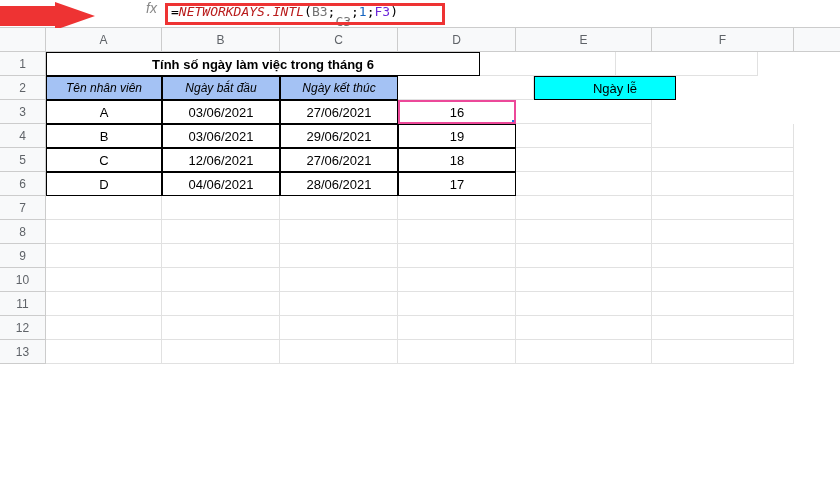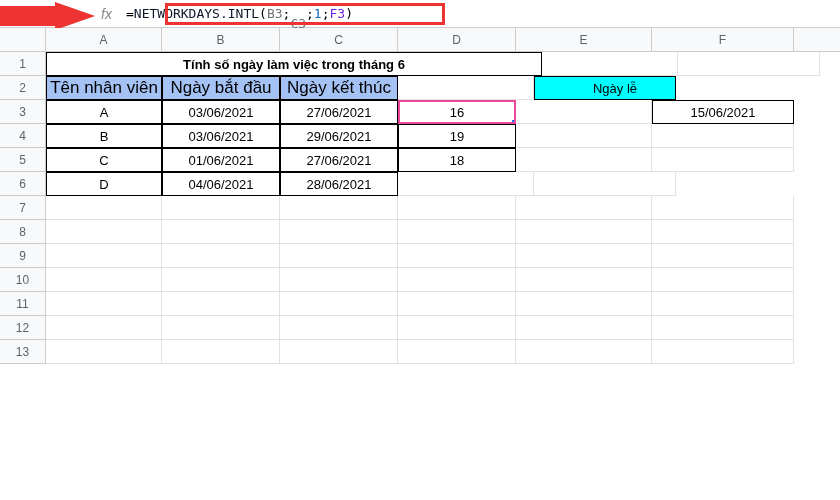--- a/index.html
+++ b/index.html
@@ -1,46 +1,46 @@
 <!DOCTYPE html>
 <html><head>
 <meta charset="utf-8">
 <style>
 * { box-sizing: border-box; margin: 0; padding: 0; }
 body { font-family: Arial, sans-serif; font-size: 13px; background: #fff; width: 840px; height: 500px; overflow: hidden; position: relative; }
 
-.formula-bar { height: 28px; display: flex; align-items: center; border-bottom: 1px solid #ccc; }
+.formula-bar { height: 28px; display: flex; border-bottom: 1px solid #ccc; padding-left: 45px; }
 .fx-icon { width: 120px; text-align: right; padding-right: 8px; color: #888; font-style: italic; font-size: 14px; }
 .formula-box { flex: 1; height: 22px; display: flex; align-items: center; padding: 0 6px; background: #fff; font-family: 'Consolas', monospace; font-size: 13px; }
 
 .red-highlight { position: absolute; top: 3px; left: 165px; width: 280px; height: 22px; border: 3px solid #e33; pointer-events: none; }
 .red-arrow { position: absolute; top: 2px; left: 0; width: 95px; height: 30px; }
 .red-arrow svg { width: 100%; height: 100%; }
 
 .grid-wrap { position: absolute; top: 28px; left: 0; right: 0; bottom: 0; overflow: hidden; }
 .col-headers { display: flex; height: 24px; background: #f8f9fa; border-bottom: 1px solid #ccc; }
 .corner { width: 46px; border-right: 1px solid #ccc; background: #f8f9fa; }
 .col-h { border-right: 1px solid #ccc; display: flex; align-items: center; justify-content: center; color: #5f6368; font-size: 12px; }
 .col-A { width: 116px; } .col-B { width: 118px; } .col-C { width: 118px; } .col-D { width: 118px; } .col-E { width: 136px; } .col-F { width: 142px; }
 
 .row { display: flex; height: 24px; }
 .row-h { width: 46px; border-right: 1px solid #ccc; border-bottom: 1px solid #ccc; background: #f8f9fa; display: flex; align-items: center; justify-content: center; color: #5f6368; font-size: 12px; }
 .cell { border-right: 1px solid #e1e1e1; border-bottom: 1px solid #e1e1e1; display: flex; align-items: center; justify-content: center; padding: 0 4px; font-size: 13px; overflow: hidden; white-space: nowrap; }
 
-.title-cell { width: 496px; font-weight: bold; justify-content: center; border: 1px solid #000; border-bottom: 1px solid #000; }
-.hdr-cell { background: #a4c2f4; border: 1px solid #000; font-size: 17px; }
+.title-cell { width: 434px; font-weight: bold; justify-content: center; border: 1px solid #000; border-bottom: 1px solid #000; }
+.hdr-cell { background: #a4c2f4; border: 1px solid #000; font-size: 12px; font-style: italic; }
 .data-cell { border: 1px solid #000; }
 .sel-cell { border: 2px solid #ec4899; position: relative; }
 .sel-handle { position: absolute; bottom: -4px; right: -4px; width: 7px; height: 7px; background: #1a73e8; border: 1px solid #fff; }
 
 .holiday-hdr { background: #00ffff; border: 1px solid #000; padding-left: 24px; }
 .holiday-val { border: 1px solid #000; }
 
 .fc-eq { color: #000; }
-.fc-fn { color: #0f172a; }
+.fc-fn { color: #b91c1c; font-style: italic; }
 .fc-b3 { color: #737373; }
 .fc-c3 { color: #737373; margin-top: 20px; }
 .fc-1 { color: #1565c0; }
 .fc-f3 { color: #6d28d9; }
 .fc-par { color: #000; }
 .fc-sep { color: #000; }
 </style>
 </head>
 <body>
 
@@ -98,48 +98,48 @@
   <div class="row">
     <div class="row-h">3</div>
     <div class="cell data-cell col-A">A</div>
     <div class="cell data-cell col-B">03/06/2021</div>
     <div class="cell data-cell col-C">27/06/2021</div>
     <div class="cell data-cell col-D sel-cell">
         <span>16</span>
         <div class="sel-handle"></div>
       </div>
     <div class="cell col-E"></div>
-    <div class="cell holiday-val col-F">15/06/2021</div>
   </div>
 
   <div class="row">
     <div class="row-h">4</div>
     <div class="cell data-cell col-A">B</div>
     <div class="cell data-cell col-B">03/06/2021</div>
     <div class="cell data-cell col-C">29/06/2021</div>
     <div class="cell data-cell col-D">19</div>
     <div class="cell col-E"></div>
     <div class="cell col-F"></div>
   </div>
 
   <div class="row">
     <div class="row-h">5</div>
     <div class="cell data-cell col-A">C</div>
-    <div class="cell data-cell col-B">01/06/2021</div>
+    <div class="cell data-cell col-B">12/06/2021</div>
     <div class="cell data-cell col-C">27/06/2021</div>
     <div class="cell data-cell col-D">18</div>
     <div class="cell col-E"></div>
     <div class="cell col-F"></div>
   </div>
 
   <div class="row">
     <div class="row-h">6</div>
     <div class="cell data-cell col-A">D</div>
     <div class="cell data-cell col-B">04/06/2021</div>
     <div class="cell data-cell col-C">28/06/2021</div>
+    <div class="cell data-cell col-D">17</div>
     <div class="cell col-E"></div>
     <div class="cell col-F"></div>
   </div>
 
   <div class="row">
     <div class="row-h">7</div>
     <div class="cell col-A"></div>
       <div class="cell col-B"></div>
       <div class="cell col-C"></div>
       <div class="cell col-D"></div>

